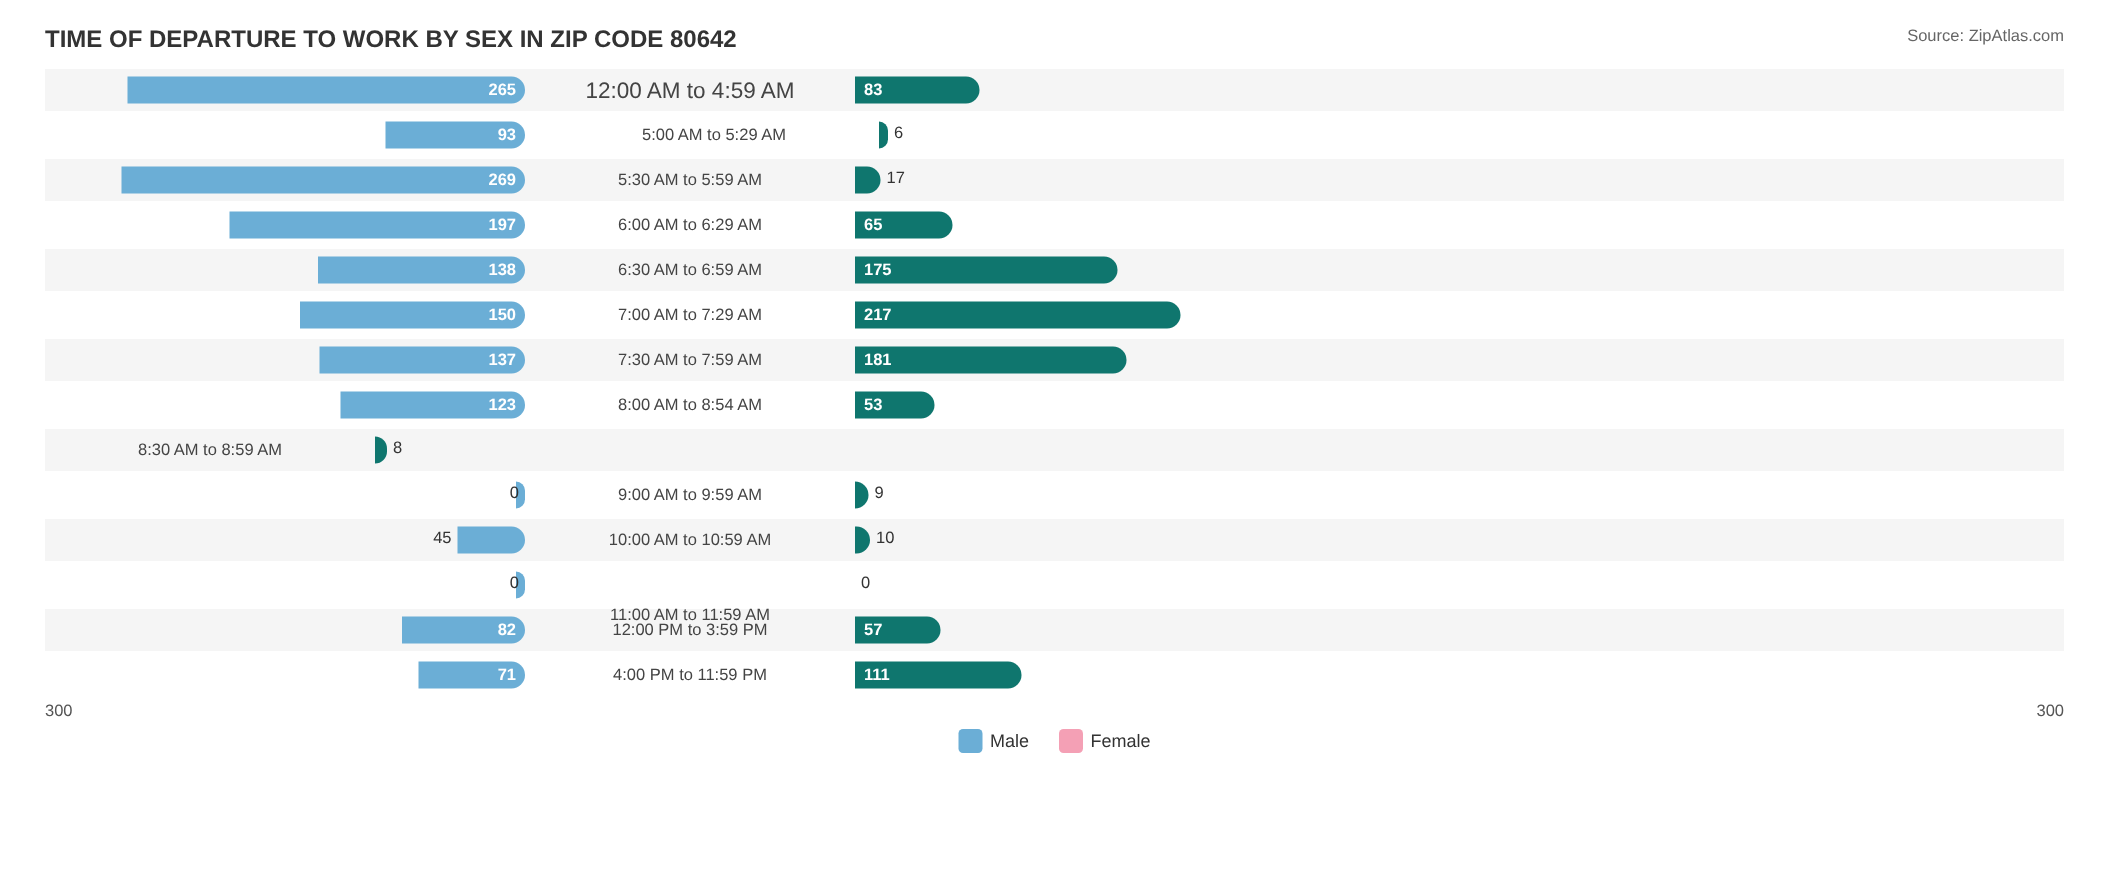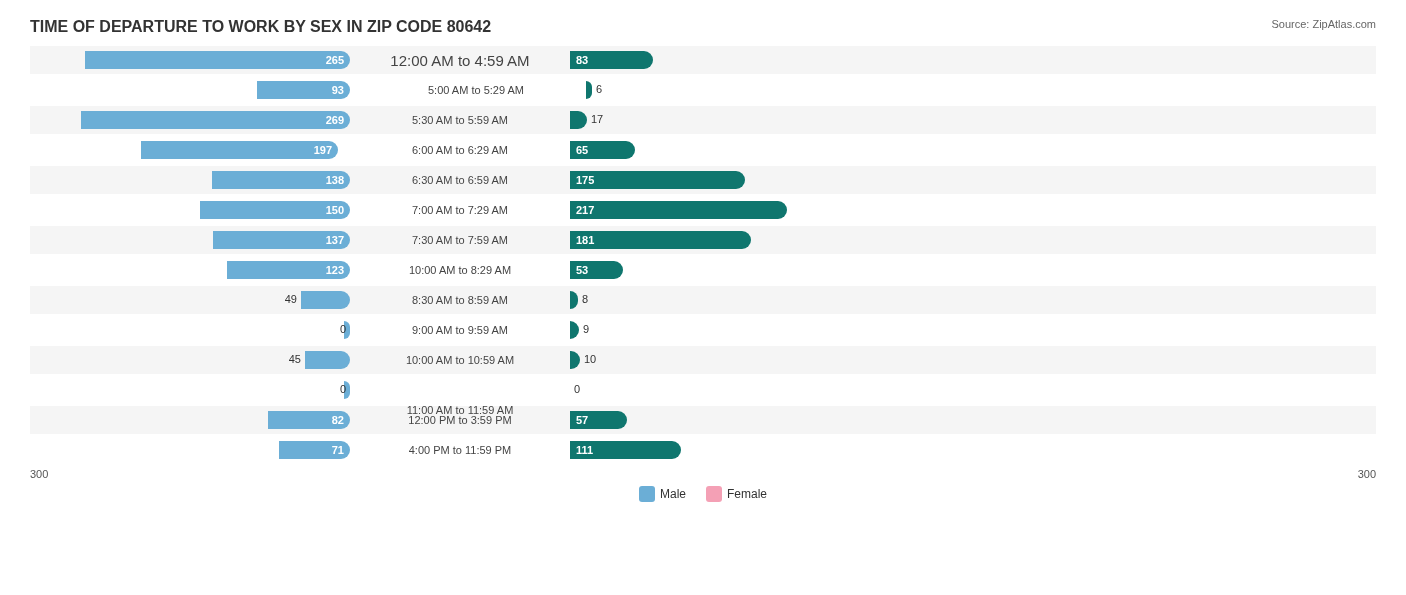--- a/index.html
+++ b/index.html
@@ -207,21 +207,21 @@
           
         </div>
         <span class="female-bar-label-outside" style="left:21px; top:2px;">17</span>
 
       </div>
     </div>
   </div>
       <div class="bar-row">
     <div class="left-section">
       <div style="position:relative; width:300px; height:18px;">
-        <div class="male-bar" style="width:197px; right:12px;">
+        <div class="male-bar" style="width:197px; right:0;">
           <span class="male-bar-label">197</span>
         </div>
 
       </div>
     </div>
     <div class="label-center" style="font-size:11px; color:#444; text-align:center; width:220px; flex-shrink:0;">6:00 AM to 6:29 AM</div>
     <div class="right-section">
       <div style="position:relative; width:300px; height:18px;">
         <div class="female-bar" style="width:65px; left:0;">
           <span class="female-bar-label">65</span>
@@ -289,40 +289,31 @@
   </div>
       <div class="bar-row">
     <div class="left-section">
       <div style="position:relative; width:300px; height:18px;">
         <div class="male-bar" style="width:123px; right:0;">
           <span class="male-bar-label">123</span>
         </div>
 
       </div>
     </div>
-    <div class="label-center" style="font-size:11px; color:#444; text-align:center; width:220px; flex-shrink:0;">10:00 AM to 8:29 AM</div>
+    <div class="label-center" style="font-size:11px; color:#444; text-align:center; width:220px; flex-shrink:0;">8:00 AM to 8:54 AM</div>
     <div class="right-section">
       <div style="position:relative; width:300px; height:18px;">
         <div class="female-bar" style="width:53px; left:0;">
           <span class="female-bar-label">53</span>
         </div>
 
       </div>
     </div>
   </div>
       <div class="bar-row">
-    <div class="left-section">
-      <div style="position:relative; width:300px; height:18px;">
-        <div class="male-bar" style="width:49px; right:0;">
-          
-        </div>
-        <span class="male-bar-label-outside" style="right:53px; top:2px;">49</span>
-
-      </div>
-    </div>
     <div class="label-center" style="font-size:11px; color:#444; text-align:center; width:220px; flex-shrink:0;">8:30 AM to 8:59 AM</div>
     <div class="right-section">
       <div style="position:relative; width:300px; height:18px;">
         <div class="female-bar" style="width:8px; left:0;">
           
         </div>
         <span class="female-bar-label-outside" style="left:12px; top:2px;">8</span>
 
       </div>
     </div>

